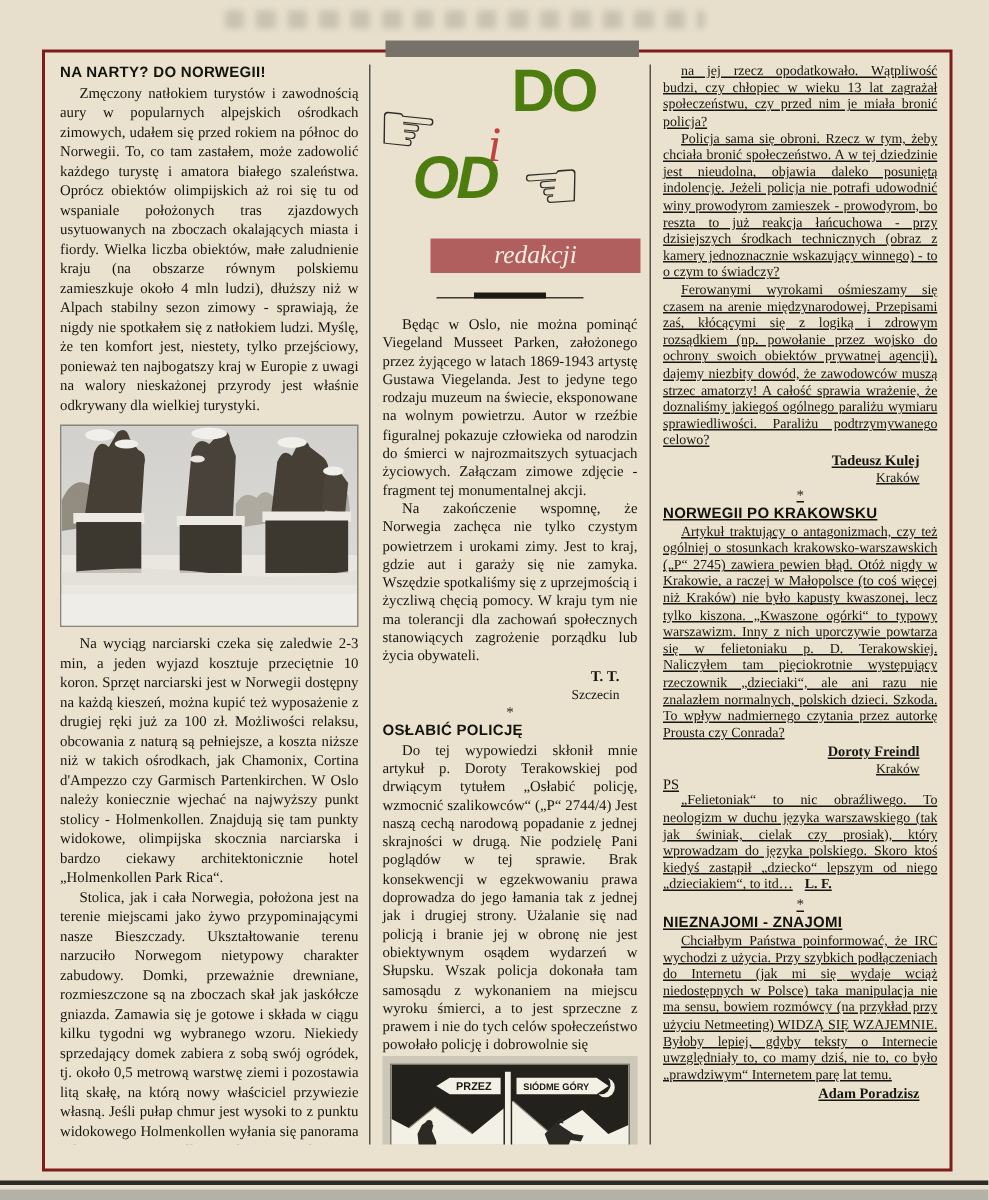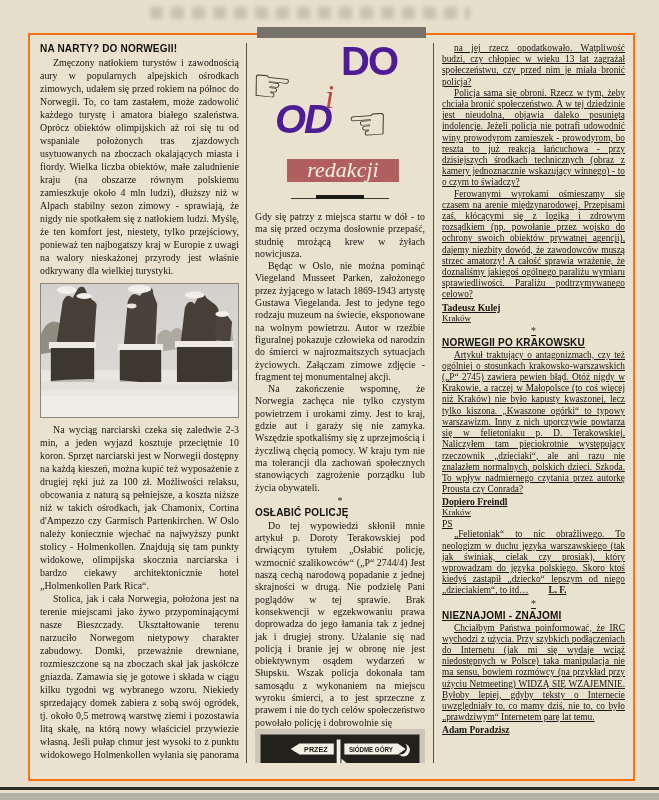--- a/index.html
+++ b/index.html
@@ -14,62 +14,62 @@
     position:absolute;top:7px;left:150px;width:320px;height:12px;
     background:repeating-linear-gradient(90deg,rgba(125,120,108,.28) 0 13px,rgba(125,120,108,0) 13px 21px);
     filter:blur(2px);border-radius:2px;
   }
   .grey-tab{position:absolute;left:257px;top:27px;width:169px;height:11px;background:#76726a;z-index:6;}
   .bottom-rule{position:absolute;left:0;top:787px;width:659px;height:3px;background:#2d2b25;}
   .bottom-band{position:absolute;left:0;bottom:0;width:659px;height:7px;background:#b4b1a7;}
 
   .page-frame{
     position:absolute;left:28px;top:33px;width:607px;height:748px;
-    box-sizing:border-box;border:2px solid #f97316;background:#eae2ce;
+    box-sizing:border-box;border:2px solid #7f1d1d;background:#eae2ce;
     padding:8px 8px 16px 10px;display:flex;overflow:hidden;
   }
   .col{box-sizing:border-box;overflow:hidden;}
   .col-left{width:206px;padding-right:7px;}
   .col-mid{width:188px;padding:0 8px;border-left:1px solid #57534a;border-right:1px solid #57534a;display:flex;flex-direction:column;}
   .col-right{flex:1;padding-left:8px;text-decoration:underline;}
 
   .ltr-head{
     font-family:"Liberation Sans",sans-serif;font-weight:bold;
     font-size:10px;letter-spacing:.2px;color:#13120d;margin:0 0 2px 0;
   }
   p.body{font-size:9.9px;line-height:13px;text-align:justify;margin:0;text-indent:13px;}
   .col-mid p.body{line-height:12.3px;}
   .col-right p.body{font-size:9.3px;line-height:11.2px;text-indent:12px;}
   p.noindent{text-indent:0;}
 
-  .sig{margin:1px 0 0;}
+  .sig{text-align:right;margin:1px 12px 0;}
   .sig-name{font-weight:bold;font-size:10px;line-height:12px;display:block;}
   .col-right .sig-name{font-size:9.6px;line-height:11px;}
   .sig-city{font-size:9px;line-height:11px;display:block;}
   .sep-star{text-align:center;font-size:10px;line-height:9px;margin:2px 0;color:#2a281f;}
   .ps{font-size:9.6px;line-height:11px;margin:0;text-indent:0;}
-  .inline-sig{font-weight:bold;margin-left:20px;}
+  .inline-sig{font-weight:bold;margin-left:8px;}
 
   
   .photo{margin:6px 0 5px;border:1px solid #8a8679;background:#d8d6d1;height:133px;}
   .photo svg{display:block;width:100%;height:100%;}
 
   
   .masthead{position:relative;height:168px;flex:none;}
   .mh-hand{position:absolute;font-family:"DejaVu Sans",sans-serif;color:#2e2c26;font-size:46px;line-height:1;}
   .mh-hand-right{left:-4px;top:20px;transform:rotate(6deg);}
   .mh-hand-left{left:92px;top:58px;transform:rotate(-4deg);}
-  .mh-word{position:absolute;font-family:"Liberation Sans",sans-serif;font-weight:bold;font-size:40px;line-height:1;letter-spacing:-2px;color:#4c1d95;}
+  .mh-word{position:absolute;font-family:"Liberation Sans",sans-serif;font-weight:bold;font-size:40px;line-height:1;letter-spacing:-2px;color:#4d7c0f;}
   .mh-do{left:86px;top:-2px;}
   .mh-od{left:20px;top:56px;font-style:italic;}
   .mh-i{position:absolute;left:70px;top:38px;font-family:"Liberation Serif",serif;font-style:italic;font-size:33px;line-height:1;color:#c0443c;}
   .mh-banner{
-    position:absolute;left:32px;top:116px;width:112px;height:23px;
+    position:absolute;left:32px;top:116px;width:140px;height:23px;
     background:#b15f5e;color:#f6efe1;text-align:center;
-    font-family:"Liberation Serif",serif;font-style:italic;font-size:22px;line-height:22px;
+    font-family:"Liberation Serif",serif;font-style:italic;font-size:17px;line-height:22px;
   }
   .mh-rule{position:absolute;top:155px;left:50%;transform:translateX(-50%);width:98px;height:1px;background:#3b392f;}
   .mh-rule-thick{position:absolute;top:152px;left:50%;transform:translateX(-50%);width:48px;height:4px;background:#1b1a14;}
 
   
   .cartoon{margin-top:auto;background:#ccc7b8;padding:5px 5px 0;flex:none;}
   .cartoon svg{display:block;width:100%;height:96px;background:#f3f0e5;border:1px solid #7b776b;box-sizing:border-box;}
 </style>
 </head>
 <body>
@@ -141,23 +141,26 @@
       <span class="mh-hand mh-hand-right">☞</span>
       <span class="mh-word mh-do">DO</span>
       <span class="mh-i">i</span>
       <span class="mh-word mh-od">OD</span>
       <span class="mh-hand mh-hand-left">☜</span>
       <div class="mh-banner">redakcji</div>
       <div class="mh-rule"></div>
       <div class="mh-rule-thick"></div>
     </div>
 
-    <p class="body noindent">Gdy się patrzy z miejsca startu w dół - to ma się przed oczyma dosłownie przepaść, studnię mrożącą krew w żyłach nowicjusza.</p>
     <p class="body">Będąc w Oslo, nie można pominąć Viegeland Musseet Parken, założonego przez żyjącego w latach 1869-1943 artystę Gustawa Viegelanda. Jest to jedyne tego rodzaju muzeum na świecie, eksponowane na wolnym powietrzu. Autor w rzeźbie figuralnej pokazuje człowieka od narodzin do śmierci w najrozmaitszych sytuacjach życiowych. Załączam zimowe zdjęcie - fragment tej monumentalnej akcji.</p>
     <p class="body">Na zakończenie wspomnę, że Norwegia zachęca nie tylko czystym powietrzem i urokami zimy. Jest to kraj, gdzie aut i garaży się nie zamyka. Wszędzie spotkaliśmy się z uprzejmością i życzliwą chęcią pomocy. W kraju tym nie ma tolerancji dla zachowań społecznych stanowiących zagrożenie porządku lub życia obywateli.</p>
+    <div class="sig">
+      <span class="sig-name">T. T.</span>
+      <span class="sig-city">Szczecin</span>
+    </div>
     <div class="sep-star">*</div>
     <h2 class="ltr-head">OSŁABIĆ POLICJĘ</h2>
     <p class="body">Do tej wypowiedzi skłonił mnie artykuł p. Doroty Terakowskiej pod drwiącym tytułem „Osłabić policję, wzmocnić szalikowców“ („P“ 2744/4) Jest naszą cechą narodową popadanie z jednej skrajności w drugą. Nie podzielę Pani poglądów w tej sprawie. Brak konsekwencji w egzekwowaniu prawa doprowadza do jego łamania tak z jednej jak i drugiej strony. Użalanie się nad policją i branie jej w obronę nie jest obiektywnym osądem wydarzeń w Słupsku. Wszak policja dokonała tam samosądu z wykonaniem na miejscu wyroku śmierci, a to jest sprzeczne z prawem i nie do tych celów społeczeństwo powołało policję i dobrowolnie się</p>
 
     <div class="cartoon">
       <svg viewBox="0 0 164 94" preserveAspectRatio="none">
 
         <g>
           <path d="M0,0 H164 V40 L150,46 132,30 108,44 84,24 56,46 30,28 12,42 0,36 Z" fill="#22211c"></path>
           <path d="M12,42 L30,28 56,46" fill="none" stroke="#8e897b" stroke-width="0.7"></path>
@@ -206,21 +209,21 @@
     <p class="body">Policja sama się obroni. Rzecz w tym, żeby chciała bronić społeczeństwo. A w tej dziedzinie jest nieudolna, objawia daleko posuniętą indolencję. Jeżeli policja nie potrafi udowodnić winy prowodyrom zamieszek - prowodyrom, bo reszta to już reakcja łańcuchowa - przy dzisiejszych środkach technicznych (obraz z kamery jednoznacznie wskazujący winnego) - to o czym to świadczy?</p>
     <p class="body">Ferowanymi wyrokami ośmieszamy się czasem na arenie międzynarodowej. Przepisami zaś, kłócącymi się z logiką i zdrowym rozsądkiem (np. powołanie przez wojsko do ochrony swoich obiektów prywatnej agencji), dajemy niezbity dowód, że zawodowców muszą strzec amatorzy! A całość sprawia wrażenie, że doznaliśmy jakiegoś ogólnego paraliżu wymiaru sprawiedliwości. Paraliżu podtrzymywanego celowo?</p>
     <div class="sig">
       <span class="sig-name">Tadeusz Kulej</span>
       <span class="sig-city">Kraków</span>
     </div>
     <div class="sep-star">*</div>
     <h2 class="ltr-head">NORWEGII PO KRAKOWSKU</h2>
     <p class="body">Artykuł traktujący o antagonizmach, czy też ogólniej o stosunkach krakowsko-warszawskich („P“ 2745) zawiera pewien błąd. Otóż nigdy w Krakowie, a raczej w Małopolsce (to coś więcej niż Kraków) nie było kapusty kwaszonej, lecz tylko kiszona. „Kwaszone ogórki“ to typowy warszawizm. Inny z nich uporczywie powtarza się w felietoniaku p. D. Terakowskiej. Naliczyłem tam pięciokrotnie występujący rzeczownik „dzieciaki“, ale ani razu nie znalazłem normalnych, polskich dzieci. Szkoda. To wpływ nadmiernego czytania przez autorkę Prousta czy Conrada?</p>
     <div class="sig">
-      <span class="sig-name">Dopiero Freindl</span>
+      <span class="sig-name">Doroty Freindl</span>
       <span class="sig-city">Kraków</span>
     </div>
     <p class="ps">PS</p>
     <p class="body noindent"><span>„Felietoniak“ to nic obraźliwego. To neologizm w duchu języka warszawskiego (tak jak świniak, cielak czy prosiak), który wprowadzam do języka polskiego. Skoro ktoś kiedyś zastąpił „dziecko“ lepszym od niego „dzieciakiem“, to itd…</span><span class="inline-sig">L. F.</span></p>
     <div class="sep-star">*</div>
     <h2 class="ltr-head">NIEZNAJOMI - ZNAJOMI</h2>
     <p class="body">Chciałbym Państwa poinformować, że IRC wychodzi z użycia. Przy szybkich podłączeniach do Internetu (jak mi się wydaje wciąż niedostępnych w Polsce) taka manipulacja nie ma sensu, bowiem rozmówcy (na przykład przy użyciu Netmeeting) WIDZĄ SIĘ WZAJEMNIE. Byłoby lepiej, gdyby teksty o Internecie uwzględniały to, co mamy dziś, nie to, co było „prawdziwym“ Internetem parę lat temu.</p>
     <div class="sig">
       <span class="sig-name">Adam Poradzisz</span>
 

